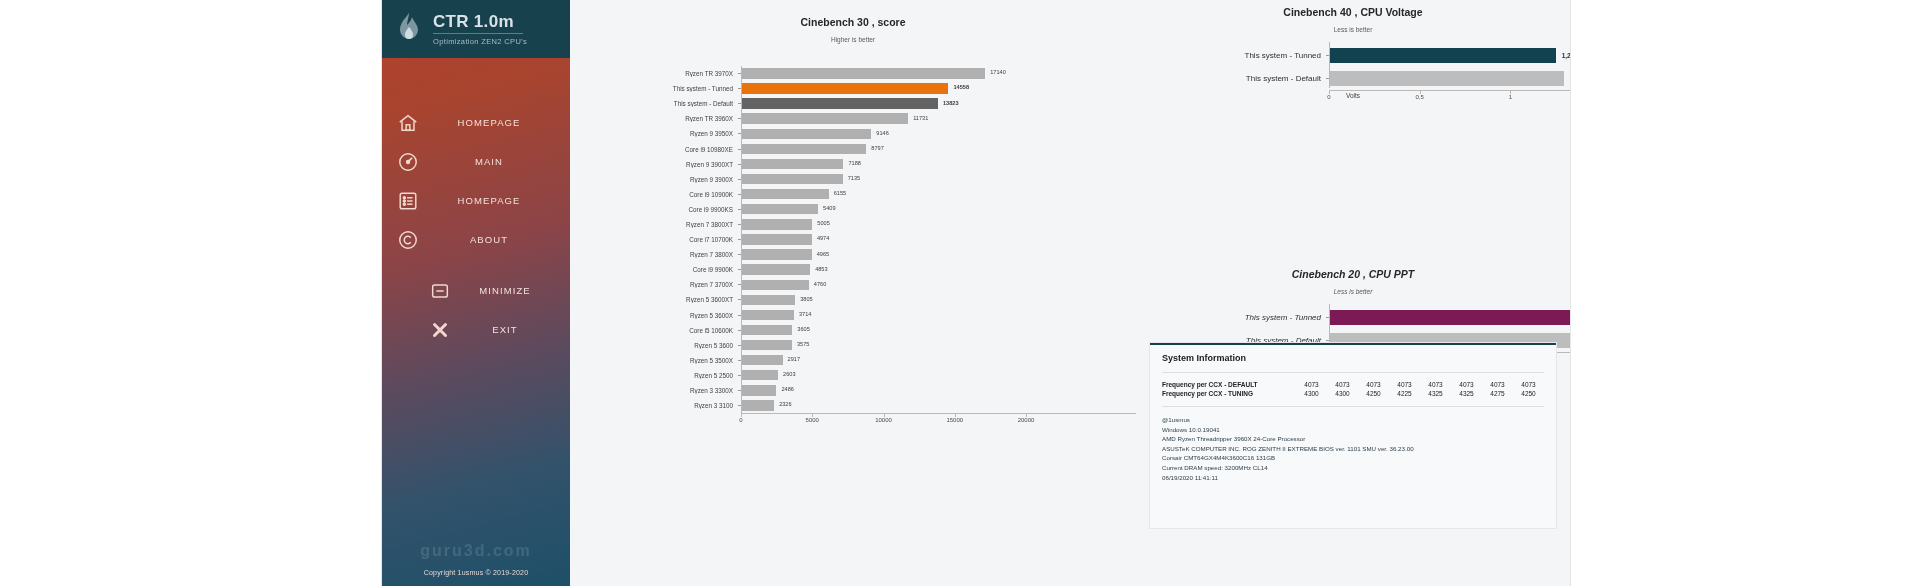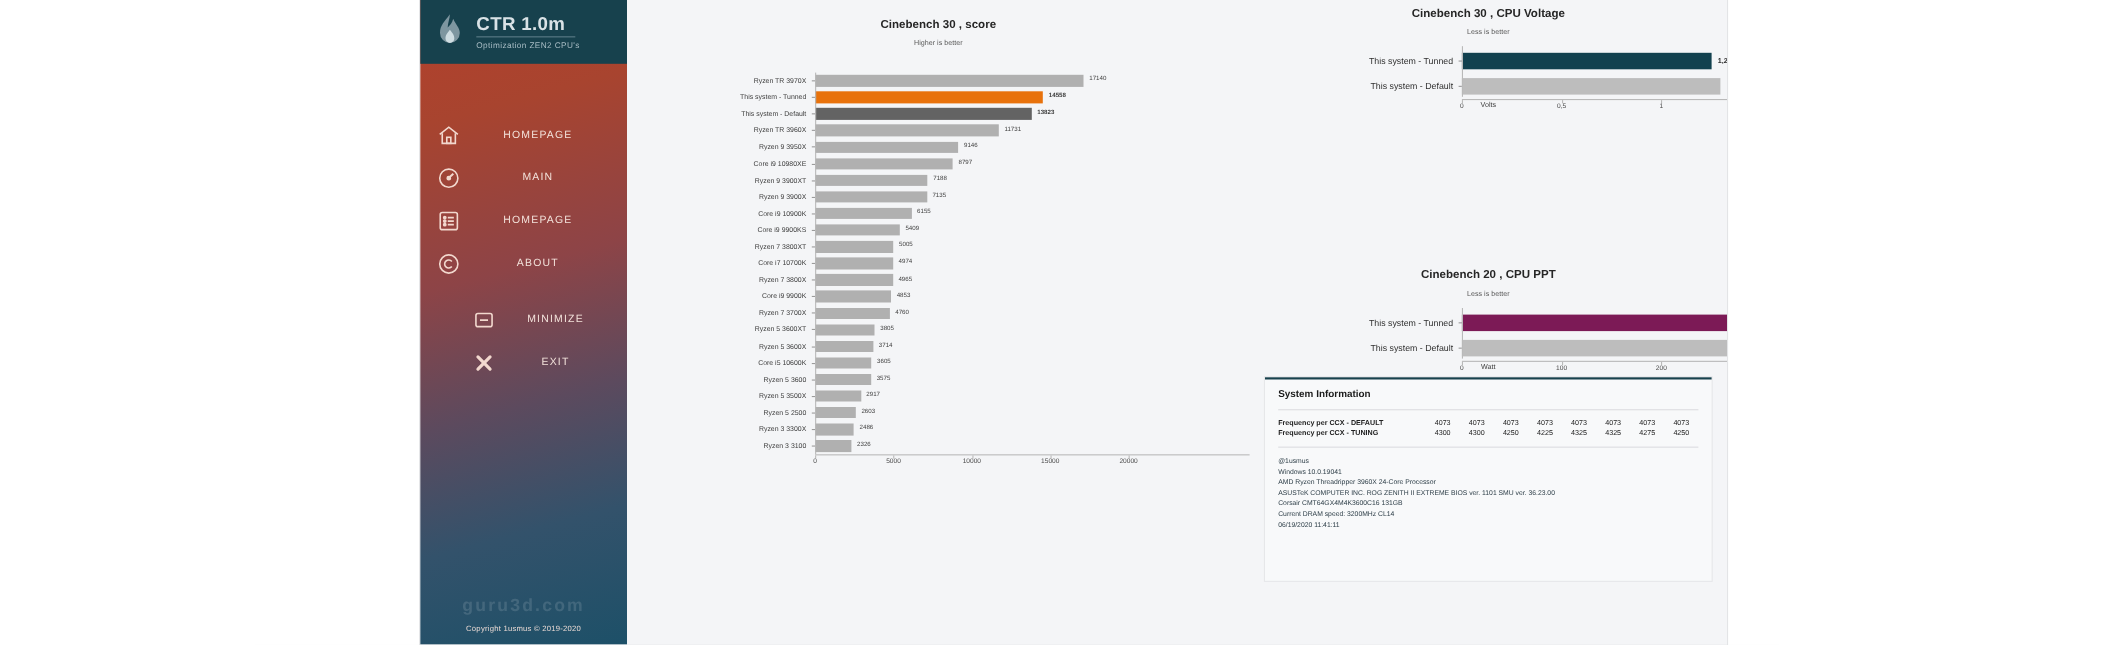--- a/index.html
+++ b/index.html
@@ -371,21 +371,21 @@
             <div class="xtick" style="left: 285px;"></div>
             <div class="xt" style="left: 285px;">20000</div>
           </div>
       <div id="score-yaxis" style="height: 347.3px;"></div>
         </div>
     </div>
 
     <div id="right-panel">
 
       <div class="mini" style="top: 6px; position: relative;">
-        <div class="ch-title">Cinebench 30 , CPU Voltage</div>
+        <div class="ch-title">Cinebench 40 , CPU Voltage</div>
         <div class="ch-sub">Less is better</div>
         <div id="volt-rows" style="margin-top:11px">
             <div class="mrow">
               <div class="mrow-label">This system - Tunned</div>
               <div class="tickmark"></div>
               <div class="mbar-area">
                 <div class="mbar" style="width: 226.667px; background: rgb(18, 65, 79);"></div>
                 <div class="mbar-val" style="left: 232.667px;">1,25</div>
               </div>
             </div>
@@ -402,21 +402,21 @@
             <div class="xt" style="left: 0px;">0</div>
             <div class="xtick" style="left: 90.6667px;"></div>
             <div class="xt" style="left: 90.6667px;">0,5</div>
             <div class="xtick" style="left: 181.333px;"></div>
             <div class="xt" style="left: 181.333px;">1</div>
             <div class="maxis-ttl" style="margin-left: -193px;">Volts</div>
           </div>
       <div class="mvline" style="left: 193px; height: 46px; top: 36px;"></div>
         </div>
 
-      <div class="mini" style="top: 139px; position: relative;">
+      <div class="mini" style="top: 163px; position: relative; font-style: italic;">
         <div class="ch-title">Cinebench 20 , CPU PPT</div>
         <div class="ch-sub">Less is better</div>
         <div id="ppt-rows" style="margin-top:11px">
             <div class="mrow">
               <div class="mrow-label">This system - Tunned</div>
               <div class="tickmark"></div>
               <div class="mbar-area">
                 <div class="mbar" style="width: 243.077px; background: rgb(124, 26, 86);"></div>
               </div>
             </div>

